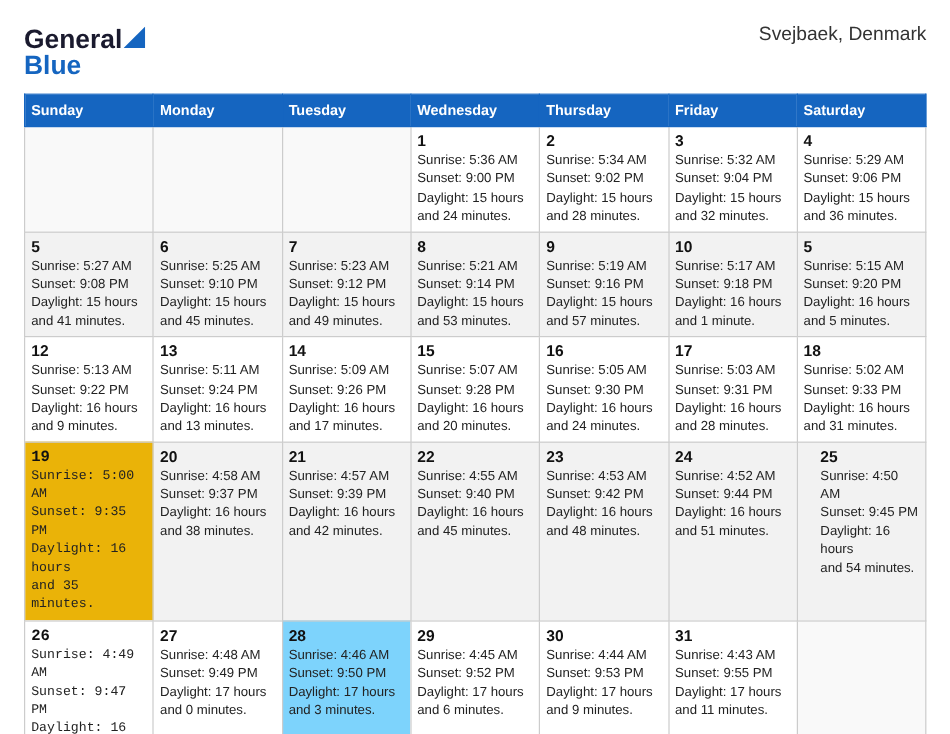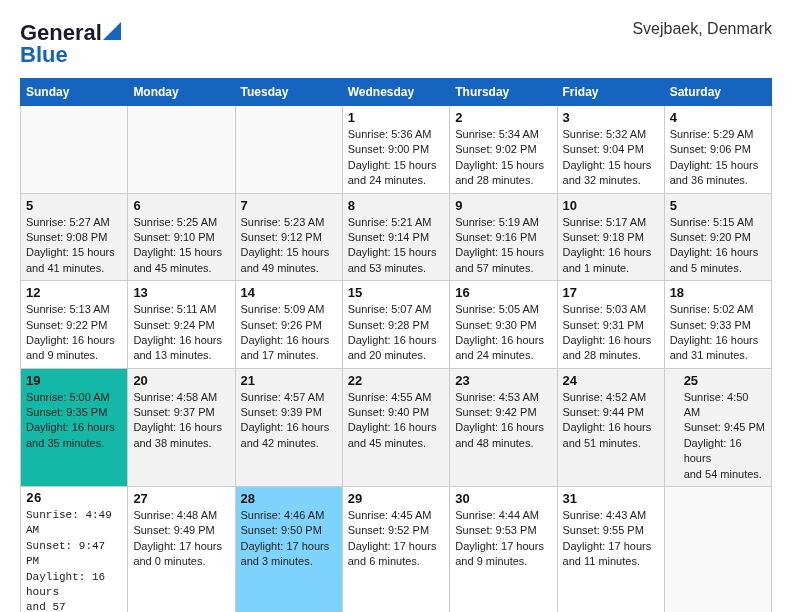--- a/index.html
+++ b/index.html
@@ -234,21 +234,21 @@
         </td>
         <td style="background: rgb(255, 255, 255);">
           <span class="day-number">18</span>
           <div class="day-info" style="white-space: pre-line;">Sunrise: 5:02 AM
 Sunset: 9:33 PM
 Daylight: 16 hours
 and 31 minutes.</div>
         </td>
       </tr>
       <tr>
-        <td style="background: #14b8a6;">
+        <td style="background: #eab308; font-family: Liberation Mono, monospace;">
           <span class="day-number">19</span>
           <div class="day-info" style="white-space: pre-line;">Sunrise: 5:00 AM
 Sunset: 9:35 PM
 Daylight: 16 hours
 and 35 minutes.</div>
         </td>
         <td style="background: rgb(242, 242, 242);">
           <span class="day-number">20</span>
           <div class="day-info" style="white-space: pre-line;">Sunrise: 4:58 AM
 Sunset: 9:37 PM

